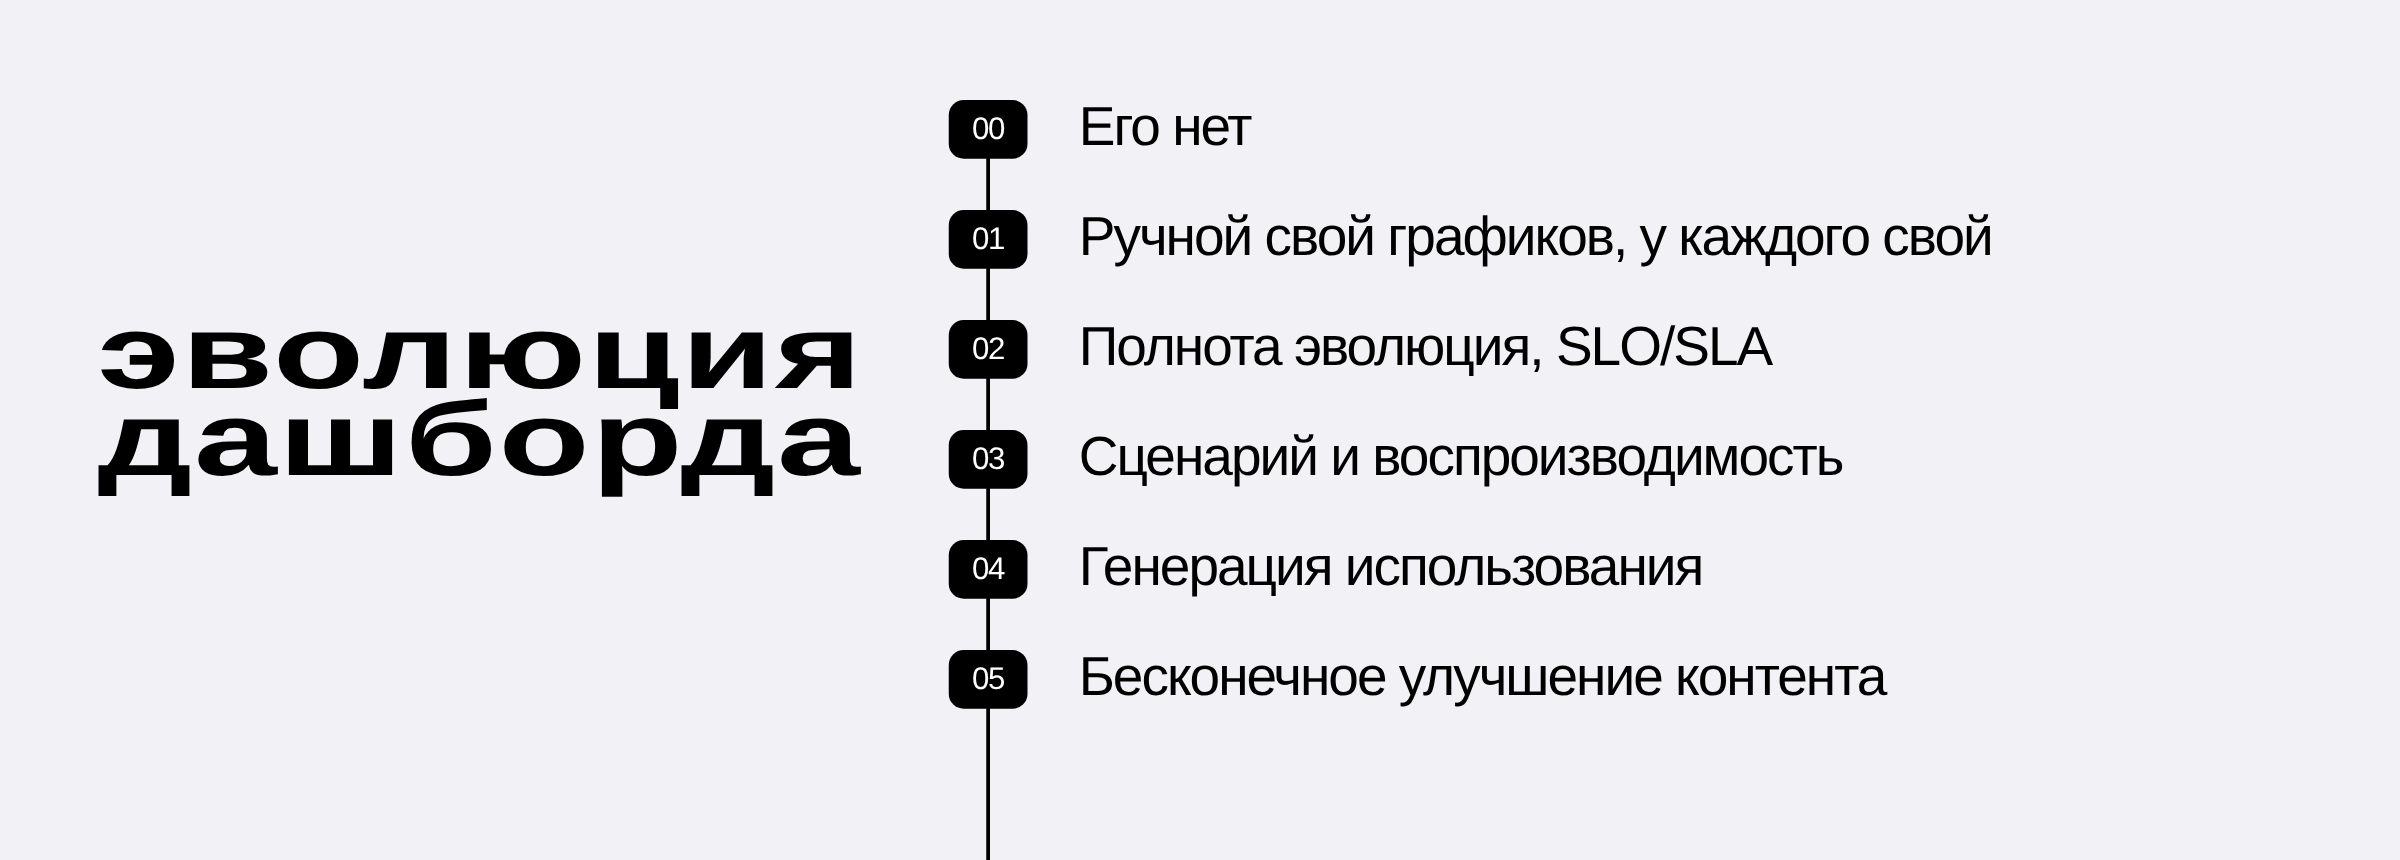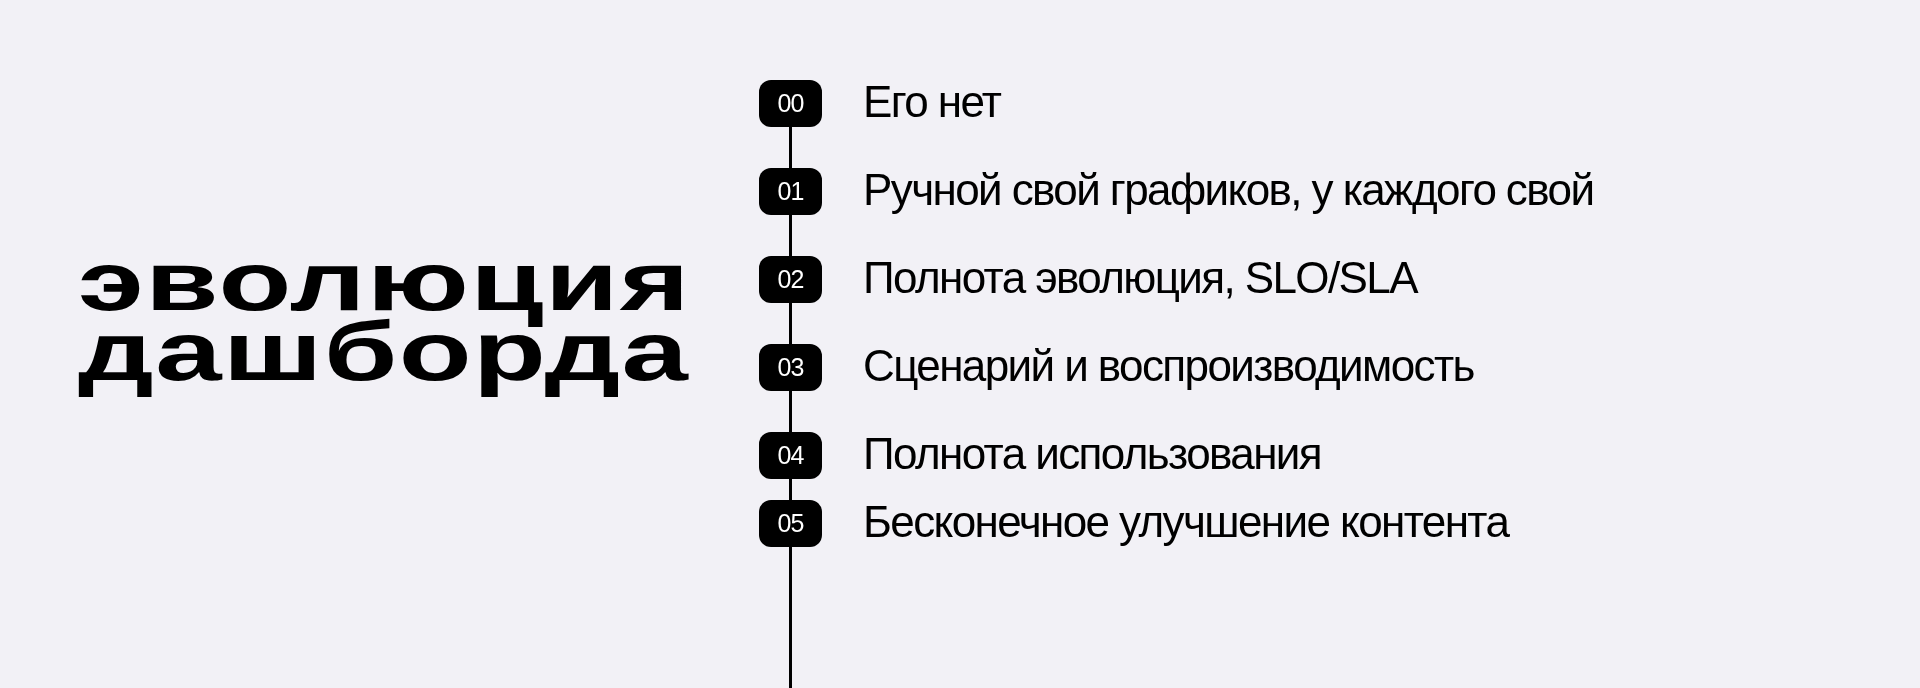--- a/index.html
+++ b/index.html
@@ -79,19 +79,19 @@
   <div class="step" style="top:256px;">
     <div class="badge">02</div>
     <div class="label">Полнота эволюция, SLO/SLA</div>
   </div>
   <div class="step" style="top:344px;">
     <div class="badge">03</div>
     <div class="label">Сценарий и воспроизводимость</div>
   </div>
   <div class="step" style="top:432px;">
     <div class="badge">04</div>
-    <div class="label">Полнота использования</div>
+    <div class="label">Генерация использования</div>
   </div>
-  <div class="step" style="top:500px;">
+  <div class="step" style="top:520px;">
     <div class="badge">05</div>
     <div class="label">Бесконечное улучшение контента</div>
   </div>
 </div>
 
 </body></html>

